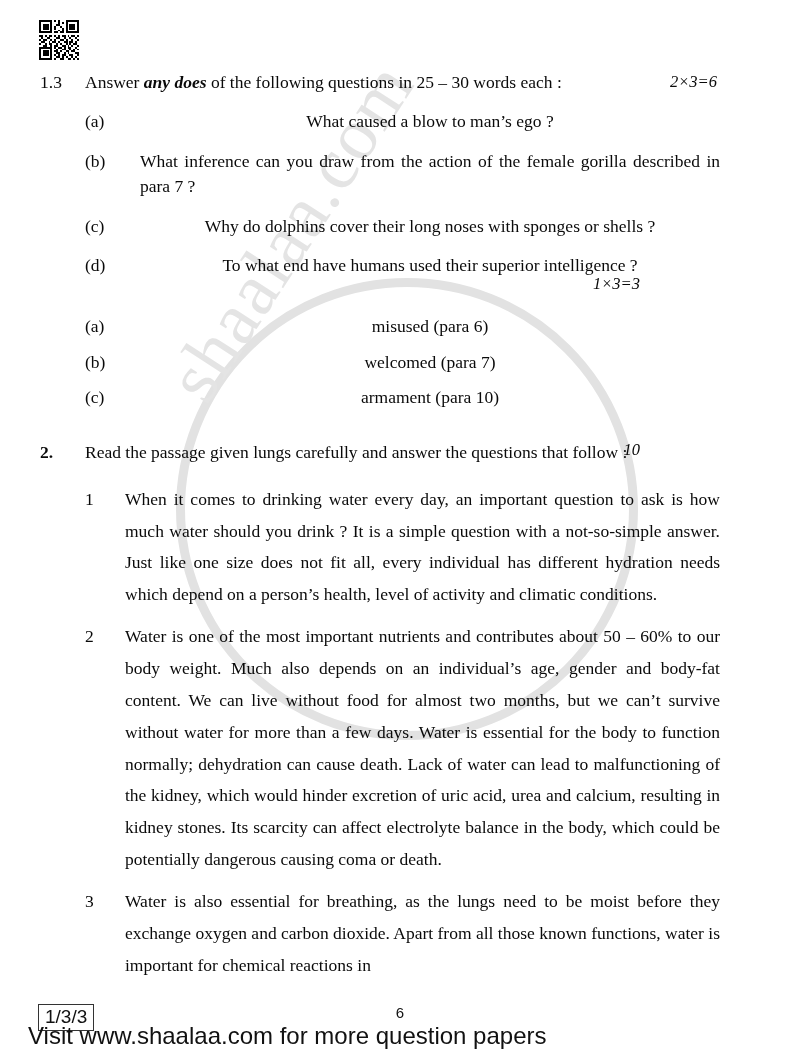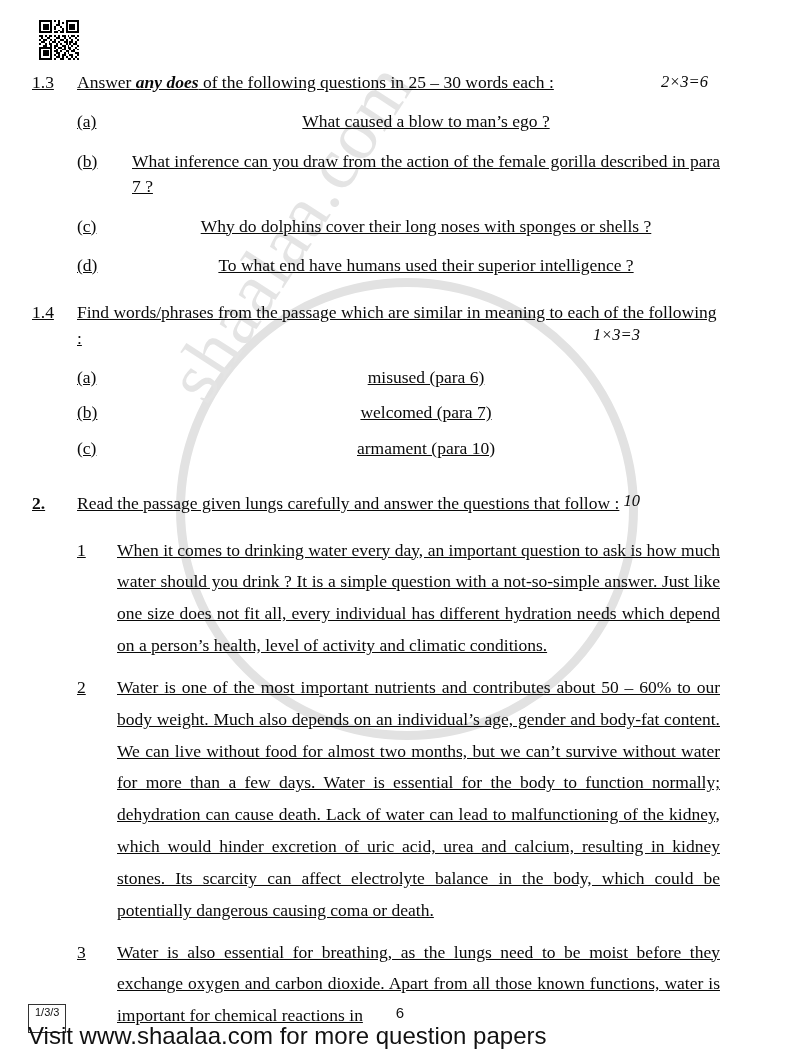--- a/index.html
+++ b/index.html
@@ -60,23 +60,22 @@
     position: absolute;
     left: 0;
     top: 0;
     width: 800px;
     height: 1060px;
     z-index: 2;
   }
 
   .block {
     position: relative;
-    padding-left: 32px;
+    padding-left: 40px;
     padding-right: 80px;
-    text-decoration: underline;
   }
 
   
   .qrow {
     display: flex;
     align-items: flex-start;
     font-size: 17.5px;
     line-height: 1.45;
   }
   .qnum {
@@ -88,21 +87,21 @@
     flex: 1 1 auto;
     text-align: justify;
     text-justify: inter-word;
     position: relative;
   }
   .qbody.nojust { text-align: left; }
 
   
   .marks {
     position: absolute;
-    right: 12px;
+    right: 3px;
     font-style: italic;
     font-size: 16.5px;
     white-space: nowrap;
   }
 
   
   .subrow {
     display: flex;
     align-items: flex-start;
     font-size: 17.5px;
@@ -139,26 +138,26 @@
   .footer {
     position: absolute;
     left: 0;
     bottom: 0;
     width: 800px;
     height: 62px;
     z-index: 4;
   }
   .code-box {
     position: absolute;
-    left: 28px;
+    left: 38px;
     top: 6px;
     border: 1px solid #333;
-    padding: 1px 6px 14px 6px;
+    padding: 1px 6px 2px 6px;
     font-family: "Liberation Sans", sans-serif;
-    font-size: 11px;
+    font-size: 19px;
     color: #111;
     background: transparent;
   }
   .page-no {
     position: absolute;
     left: 0;
     top: 6px;
     width: 800px;
     text-align: center;
     font-family: "Liberation Sans", sans-serif;
@@ -356,24 +355,20 @@
           <div class="sublabel">(d)</div>
           <div class="subtext nojust">To what end have humans used their superior intelligence ?</div>
         </div>
       </div>
     </div>
   </div>
 
   <div class="sp-22"></div>
 
   <div class="block">
-    <div class="qrow">
-      <div class="qnum">1.4</div>
-      <div class="qbody nojust">Find words/phrases from the passage which are similar in meaning to each of the following :</div>
-    </div>
     <div style="position:relative;height:0;">
       <span class="marks" style="right:80px;top:-26px;">1×3=3</span>
     </div>
 
     <div class="sp-14"></div>
 
     <div class="qrow">
       <div class="qnum"></div>
       <div class="qbody nojust">
         <div class="subrow">

